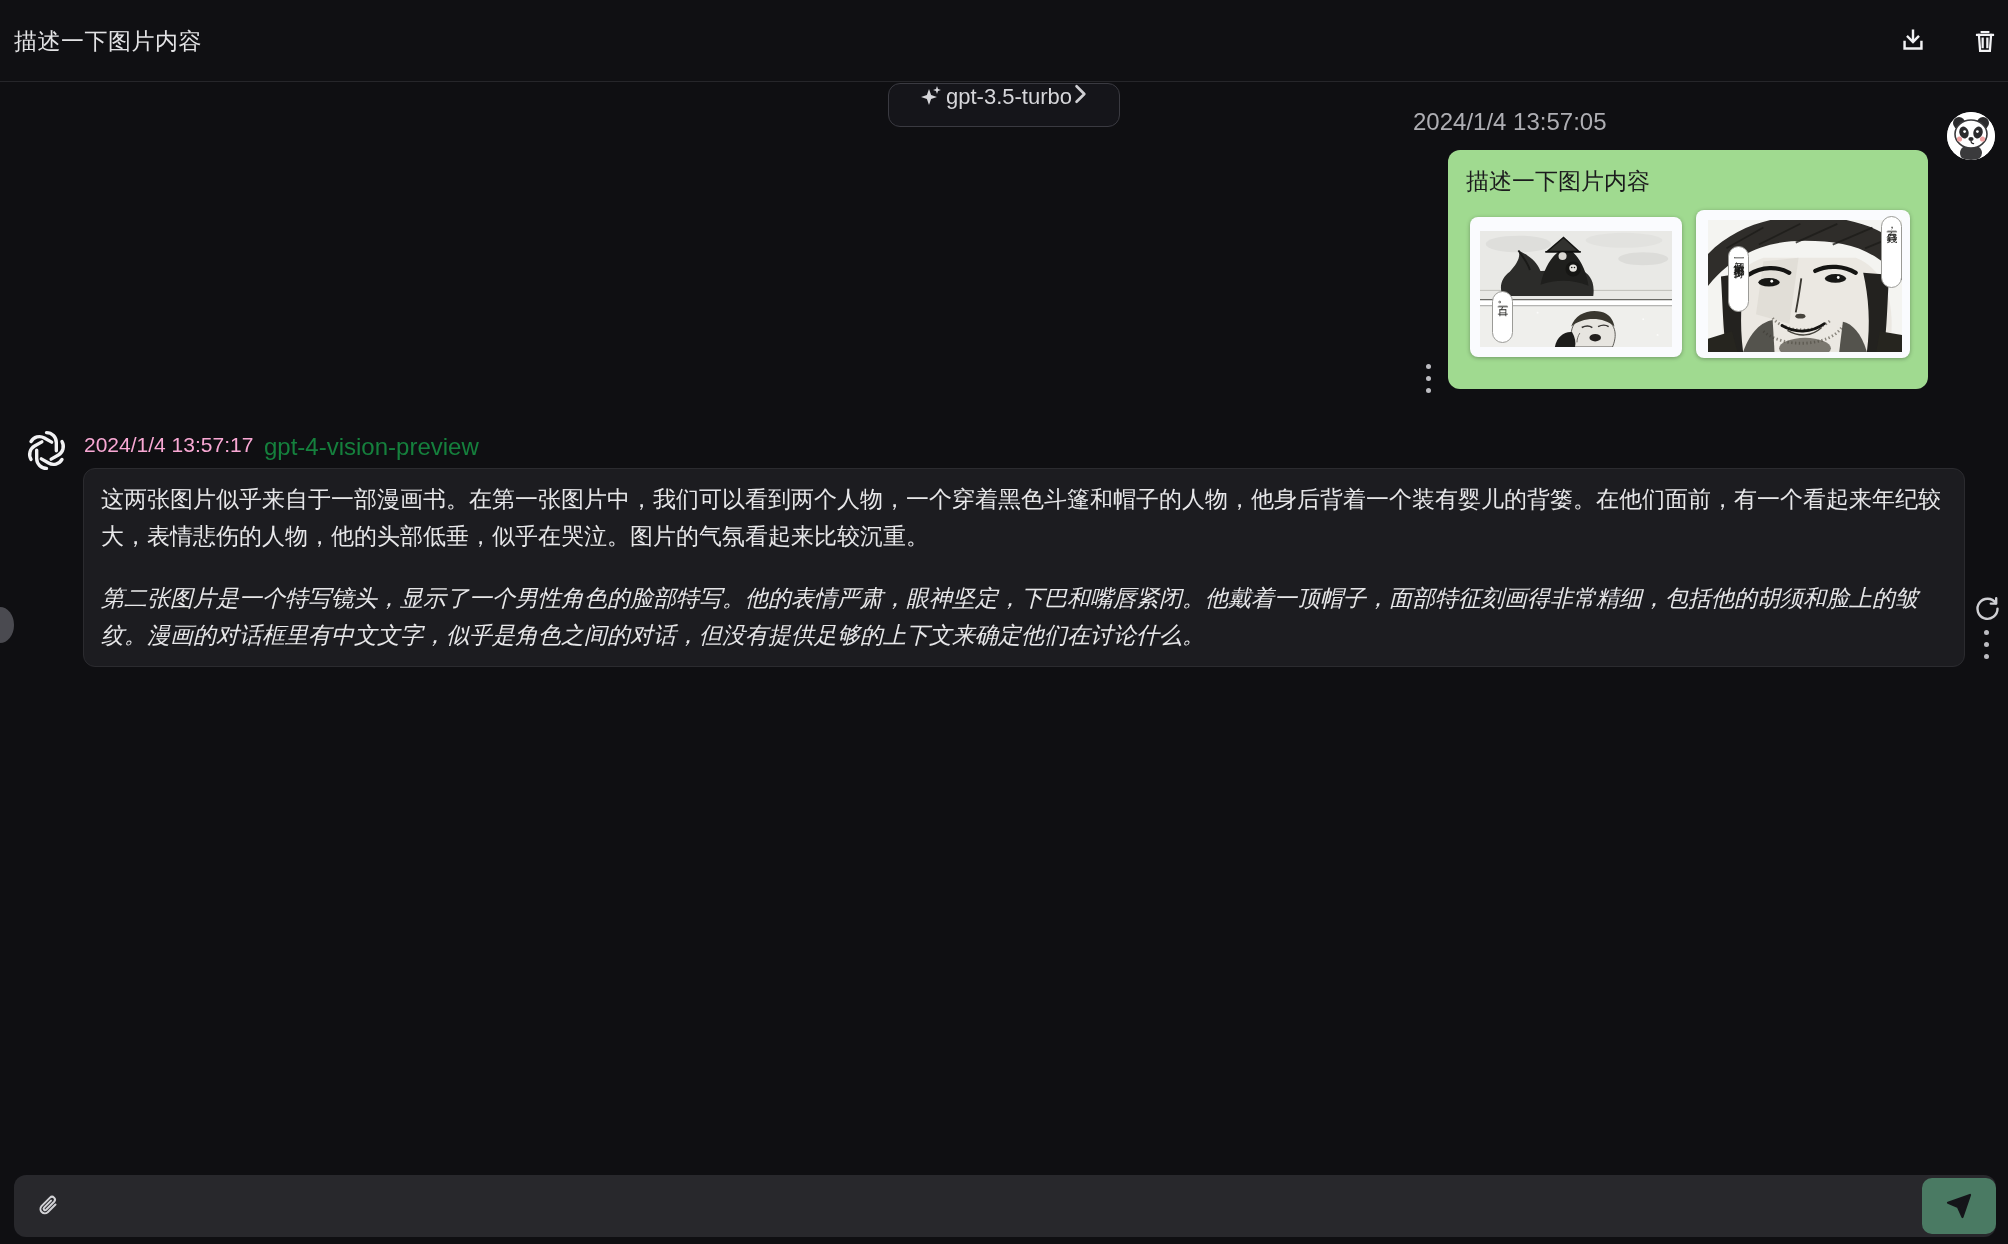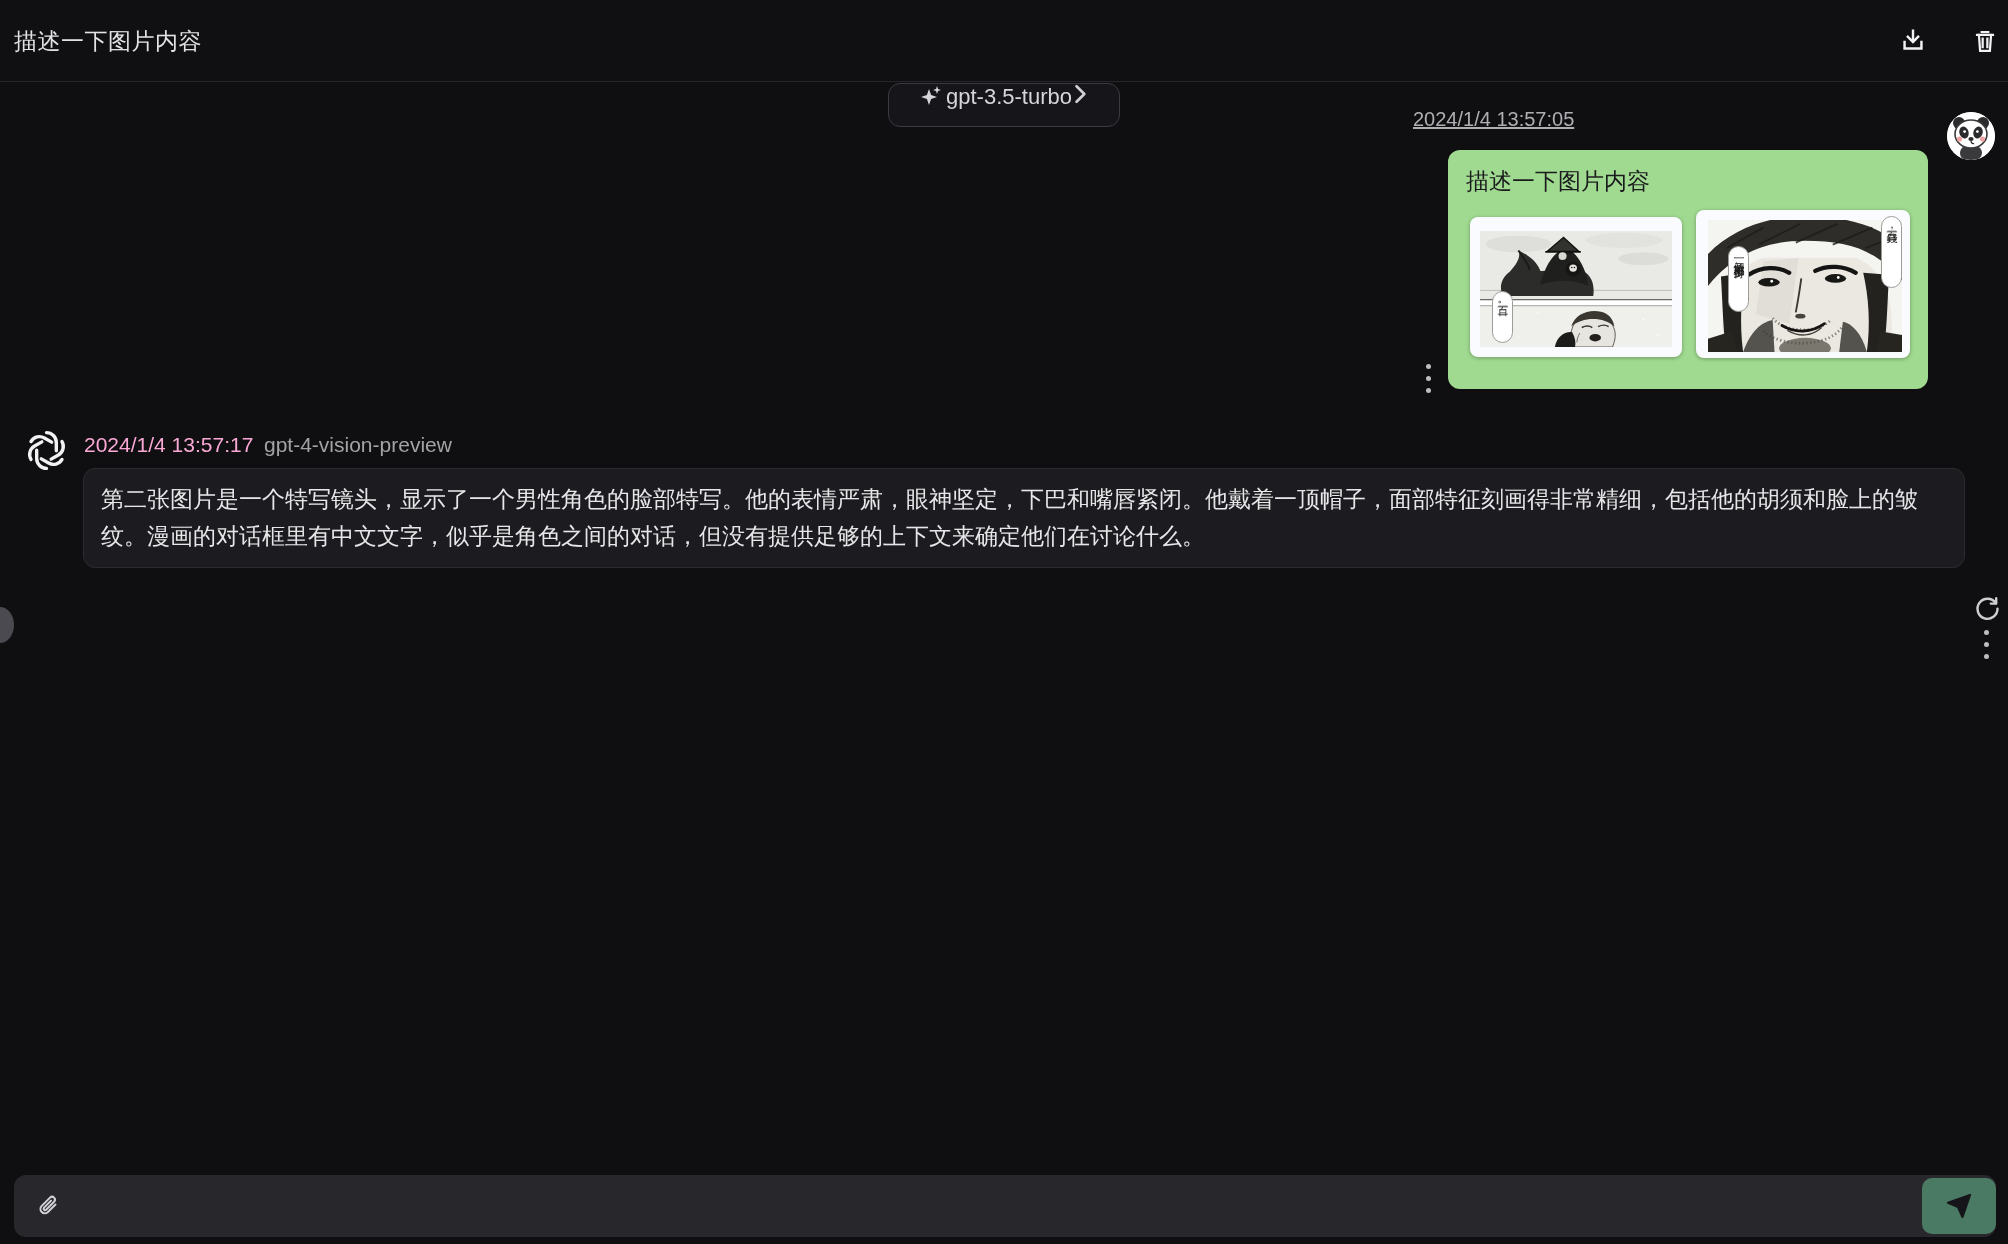--- a/index.html
+++ b/index.html
@@ -18,21 +18,21 @@
   .tb-icon svg { width:100%; height:100%; }
   .ic-download { right:80px; }
   .ic-trash { right:8px; }
   
   .model-pill { position:absolute; left:50%; transform:translateX(-50%); top:83px;
     width:232px; height:44px; background:#15151a; border:1px solid #3a3a41;
     border-radius:12px; display:flex; justify-content:center;
     gap:2px; z-index:6; cursor:pointer; }
   .model-pill .label { font-size:22px; color:#d6d6da; }
   
-  .user-time { position:absolute; left:1413px; top:108px; font-size:20px; color:#aeaeb3;text-decoration:underline; }
+  .user-time { position:absolute; left:1413px; top:108px; font-size:24px; color:#aeaeb3; }
   .user-avatar { position:absolute; left:1947px; top:112px; width:48px; height:48px;
     border-radius:50%; background:#ffffff; overflow:hidden; }
   .user-bubble { position:absolute; left:1448px; top:150px; width:480px; height:239px;
     background:#a0da90; border-radius:12px; padding:16px 18px; }
   .user-bubble .msg-text { font-size:23px; color:#1b1b1d; }
   .thumb { position:absolute; background:#fafbfe; border-radius:8px;
     box-shadow:0 1px 4px rgba(0,0,0,.30); cursor:pointer; }
   .thumb-1 { left:22px; top:67px; width:212px; height:140px; }
   .thumb-2 { left:248px; top:60px; width:214px; height:148px; }
   .art { position:absolute; }
@@ -47,21 +47,21 @@
   .sp-2l { left:32px; top:36px; height:66px; }
   .kebab { position:absolute; width:8px; display:flex; flex-direction:column; gap:7px;
     cursor:pointer; }
   .kebab i { width:5px; height:5px; border-radius:50%; background:#bdbdc2; display:block; }
   .user-kebab { left:1426px; top:364px; }
   .ai-kebab { left:1984px; top:630px; }
   
   .ai-avatar { position:absolute; left:24px; top:428px; width:45px; height:45px; }
   .ai-avatar svg { width:100%; height:100%; }
   .ai-time { position:absolute; left:84px; top:433px; font-size:21px; color:#f9a8d4; }
-  .ai-model { position:absolute; left:264px; top:433px; font-size:21px; color:#a3a3a3;text-align:center; }
+  .ai-model { position:absolute; left:264px; top:433px; font-size:24px; color:#15803d;text-align:center; }
   .ai-bubble { position:absolute; left:83px; top:468px; width:1882px;
     background:#1c1c20; border:1px solid #2b2b2f; border-radius:12px;
     padding:12px 17px; font-size:23px; line-height:37px; color:#e7e7e9; }
   .ai-bubble p + p { margin-top:25px;font-style:italic; }
   .ai-refresh { position:absolute; left:1974px; top:595px; width:27px; height:27px; cursor:pointer; }
   .ai-refresh svg { width:100%; height:100%; }
   
   .side-handle { position:absolute; left:-14px; top:607px; width:28px; height:36px;
     border-radius:50%; background:#4a4a50; cursor:ew-resize; }
   
@@ -222,20 +222,21 @@
       <path d="M22 4.5 a9.6 9.6 0 0 1 9.6 9.6 l0 8.2" transform="rotate(180 22 22)"></path>
       <path d="M22 4.5 a9.6 9.6 0 0 1 9.6 9.6 l0 8.2" transform="rotate(240 22 22)"></path>
       <path d="M22 4.5 a9.6 9.6 0 0 1 9.6 9.6 l0 8.2" transform="rotate(300 22 22)"></path>
     </g>
   </svg>
 </div>
 <div class="ai-time">2024/1/4 13:57:17</div>
 <div class="ai-model">gpt-4-vision-preview</div>
 
 <div class="ai-bubble">
+  <p>这两张图片似乎来自于一部漫画书。在第一张图片中，我们可以看到两个人物，一个穿着黑色斗篷和帽子的人物，他身后背着一个装有婴儿的背篓。在他们面前，有一个看起来年纪较大，表情悲伤的人物，他的头部低垂，似乎在哭泣。图片的气氛看起来比较沉重。</p>
   <p>第二张图片是一个特写镜头，显示了一个男性角色的脸部特写。他的表情严肃，眼神坚定，下巴和嘴唇紧闭。他戴着一顶帽子，面部特征刻画得非常精细，包括他的胡须和脸上的皱纹。漫画的对话框里有中文文字，似乎是角色之间的对话，但没有提供足够的上下文来确定他们在讨论什么。</p>
 </div>
 
 <div class="ai-refresh">
   <svg viewBox="0 0 27 27" fill="none" stroke="#cfcfd3" stroke-width="2.4" stroke-linecap="round">
     <path d="M21.8 8.2 a10 10 0 1 0 1.7 5.4"></path>
     <polyline points="22.2,3.2 22.2,8.6 16.8,8.6" stroke-linejoin="round"></polyline>
   </svg>
 </div>
 <div class="kebab ai-kebab">

